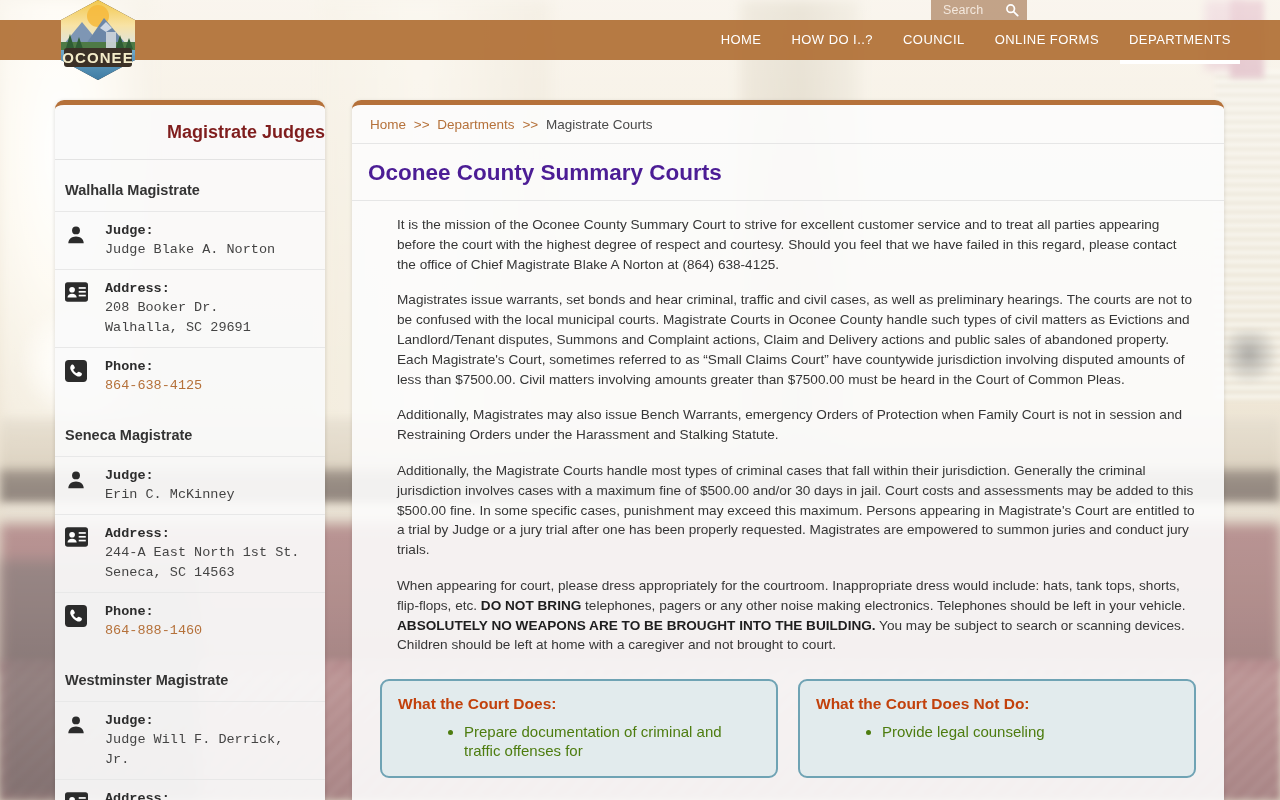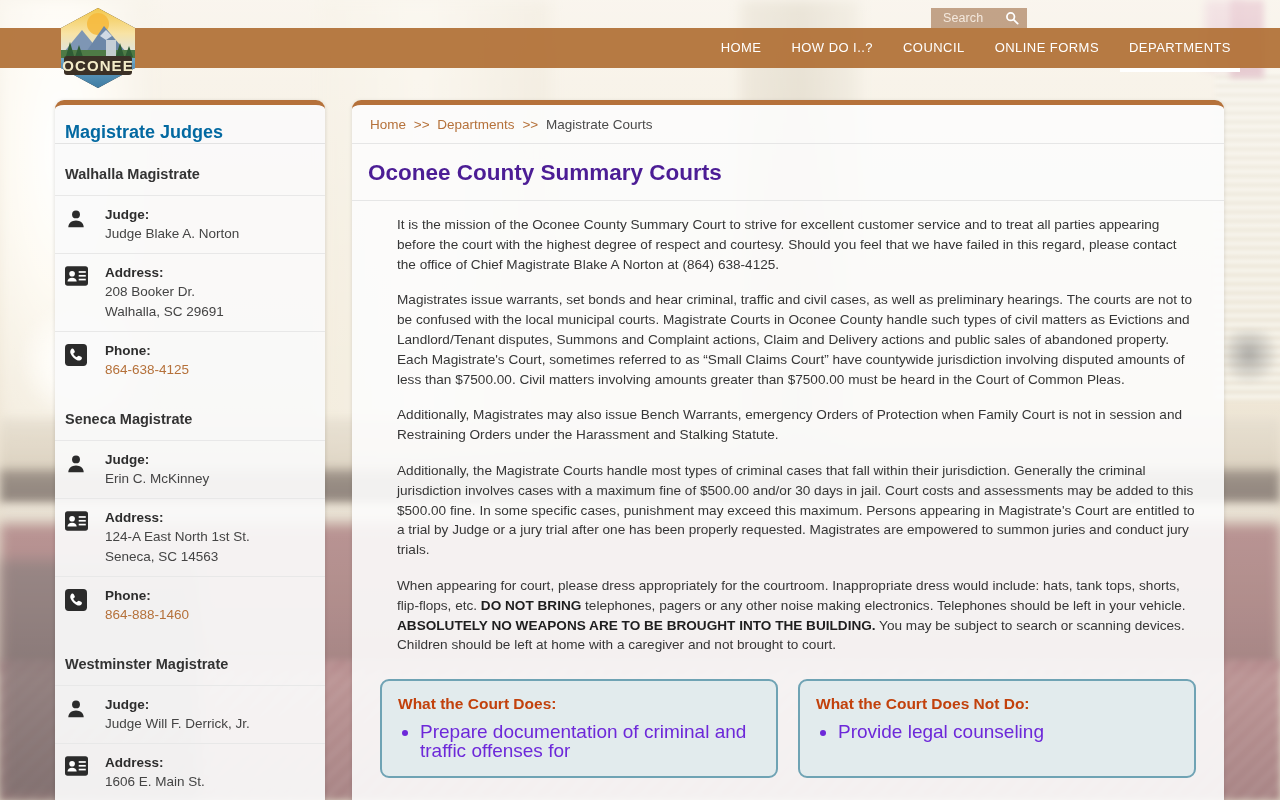--- a/index.html
+++ b/index.html
@@ -66,21 +66,21 @@
   .bg-mic { left:1225px; top:330px; width:60px; height:60px;
     background:radial-gradient(circle at 40% 40%, #3a3a3a 0%, rgba(58,58,58,0) 60%);
     filter:blur(3px); opacity:.6;}
   #bg .veil {
     position:absolute; inset:0;
     background:linear-gradient(180deg, rgba(255,255,255,.55), rgba(255,255,255,.35) 40%, rgba(255,255,255,.25));
   }
 
   
   #header {
-    position:absolute; left:0; top:8px; width:1052px; height:80px; z-index:5;
+    position:absolute; left:0; top:0; width:1052px; height:80px; z-index:5;
   }
   .search-wrap {
     position:absolute; right:25px; top:0; height:20px;
     display:flex; align-items:center; gap:6px;
     padding:0 8px 0 12px;
     background:rgba(150,94,52,.55);
     color:#fff;
   }
   .search-input {
     border:none; background:transparent; outline:none;
@@ -116,32 +116,34 @@
   
   #sidebar {
     position:absolute; left:55px; top:100px; width:270px; height:720px; z-index:4;
     background:rgba(250,250,250,.93);
     border-top:5px solid #b5713a;
     border-radius:9px 9px 0 0;
     box-shadow:0 1px 4px rgba(0,0,0,.14);
     overflow:hidden;
   }
   .sb-title {
-    font-size:18px; font-weight:bold; color:#0369a1;
-    padding:17px 0 0 10px; margin:0 0 0 0;
+    font-size:18px; font-weight:bold; color:#7f1d1d;
+    padding:17px 0 16px 10px; margin:0 0 0 0;
     border-bottom:1px solid #e3e3e3;
+    text-align:right;
   }
   .sb-group-name {
     font-size:14.5px; font-weight:bold; color:#333;
     padding:22px 10px 13px 10px;
   }
   .sb-row {
     display:flex; align-items:flex-start; gap:14px;
     padding:9px 10px 9px 10px;
     border-top:1px solid #e8e8e8;
+    font-family:Liberation Mono, monospace;
   }
   .sb-ico { width:26px; min-width:26px; padding-top:3px; color:#2b2b2b; }
   .sb-ico svg { display:block; }
   .sb-label { font-size:13.5px; font-weight:bold; color:#2d2d2d; line-height:19px; }
   .sb-value { font-size:13.5px; color:#444; line-height:20px; }
   .sb-value.link { color:#b5713a; cursor:pointer; }
 
   
   #content {
     position:absolute; left:352px; top:100px; width:872px; height:720px; z-index:3;
@@ -172,21 +174,21 @@
   }
   .body-wrap p b { font-weight:bold; color:#1e1e1e; }
 
   .cards { display:flex; gap:20px; padding:8px 28px 0 28px; }
   .card {
     flex:1; background:#e2ebed; border:2px solid #6fa3b4;
     border-radius:9px; padding:14px 16px 14px 16px; min-height:80px;
   }
   .card h3 { margin:0 0 9px 0; font-size:15.5px; font-weight:bold; color:#c2410c; }
   .card ul { margin:0; padding-left:22px; }
-  .card li { font-size:19px; line-height:19px; color:#6d28d9; margin-bottom:2px; }
+  .card li { font-size:15px; line-height:19px; color:#4d7c0f; margin-bottom:2px;margin-left:44px; }
 </style>
 </head>
 <body>
 
 <div id="bg">
   <div class="layer bg-wall"></div>
   <div class="layer bg-col-1"></div>
   <div class="layer bg-col-2"></div>
   <div class="layer bg-window-left"></div>
   <div class="layer bg-blinds"></div>
@@ -329,21 +331,21 @@
             <rect x="0" y="0" width="26" height="22" rx="3"></rect>
             <circle cx="8" cy="8.5" r="3.2" fill="#fff"></circle>
             <path d="M2.8 17.2c0-2.6 2.3-4.3 5.2-4.3s5.2 1.7 5.2 4.3z" fill="#fff"></path>
             <rect x="15.5" y="5.5" width="8" height="1.9" fill="#fff"></rect>
             <rect x="15.5" y="9.8" width="8" height="1.9" fill="#fff"></rect>
             <rect x="15.5" y="14.1" width="8" height="1.9" fill="#fff"></rect>
           </svg>
         </div>
         <div>
           <div class="sb-label">Address:</div>
-          <div class="sb-value">124-A East North 1st St.</div>
+          <div class="sb-value">244-A East North 1st St.</div>
           <div class="sb-value">Seneca, SC 14563</div>
         </div>
       </div>
       <div class="sb-row">
         <div class="sb-ico">
           <svg width="22" height="22" viewBox="0 0 24 24" fill="#2b2b2b">
             <rect x="0" y="0" width="24" height="24" rx="4"></rect>
             <path d="M7.2 5.2c.9-.6 1.8-.3 2.3.6l1 1.9c.4.8.2 1.4-.4 1.9l-.8.6c-.2.2-.2.4-.1.7.5 1.3 1.9 2.8 3.2 3.4.3.1.5.1.7-.1l.7-.8c.5-.6 1.1-.8 1.9-.4l1.9 1c.9.5 1.2 1.4.6 2.3-1.1 1.6-3 2.1-5 1.3-2.9-1.1-6-4.3-7.1-7.2-.8-2-.3-3.8 1.1-5.2z" fill="#fff"></path>
           </svg>
         </div>

